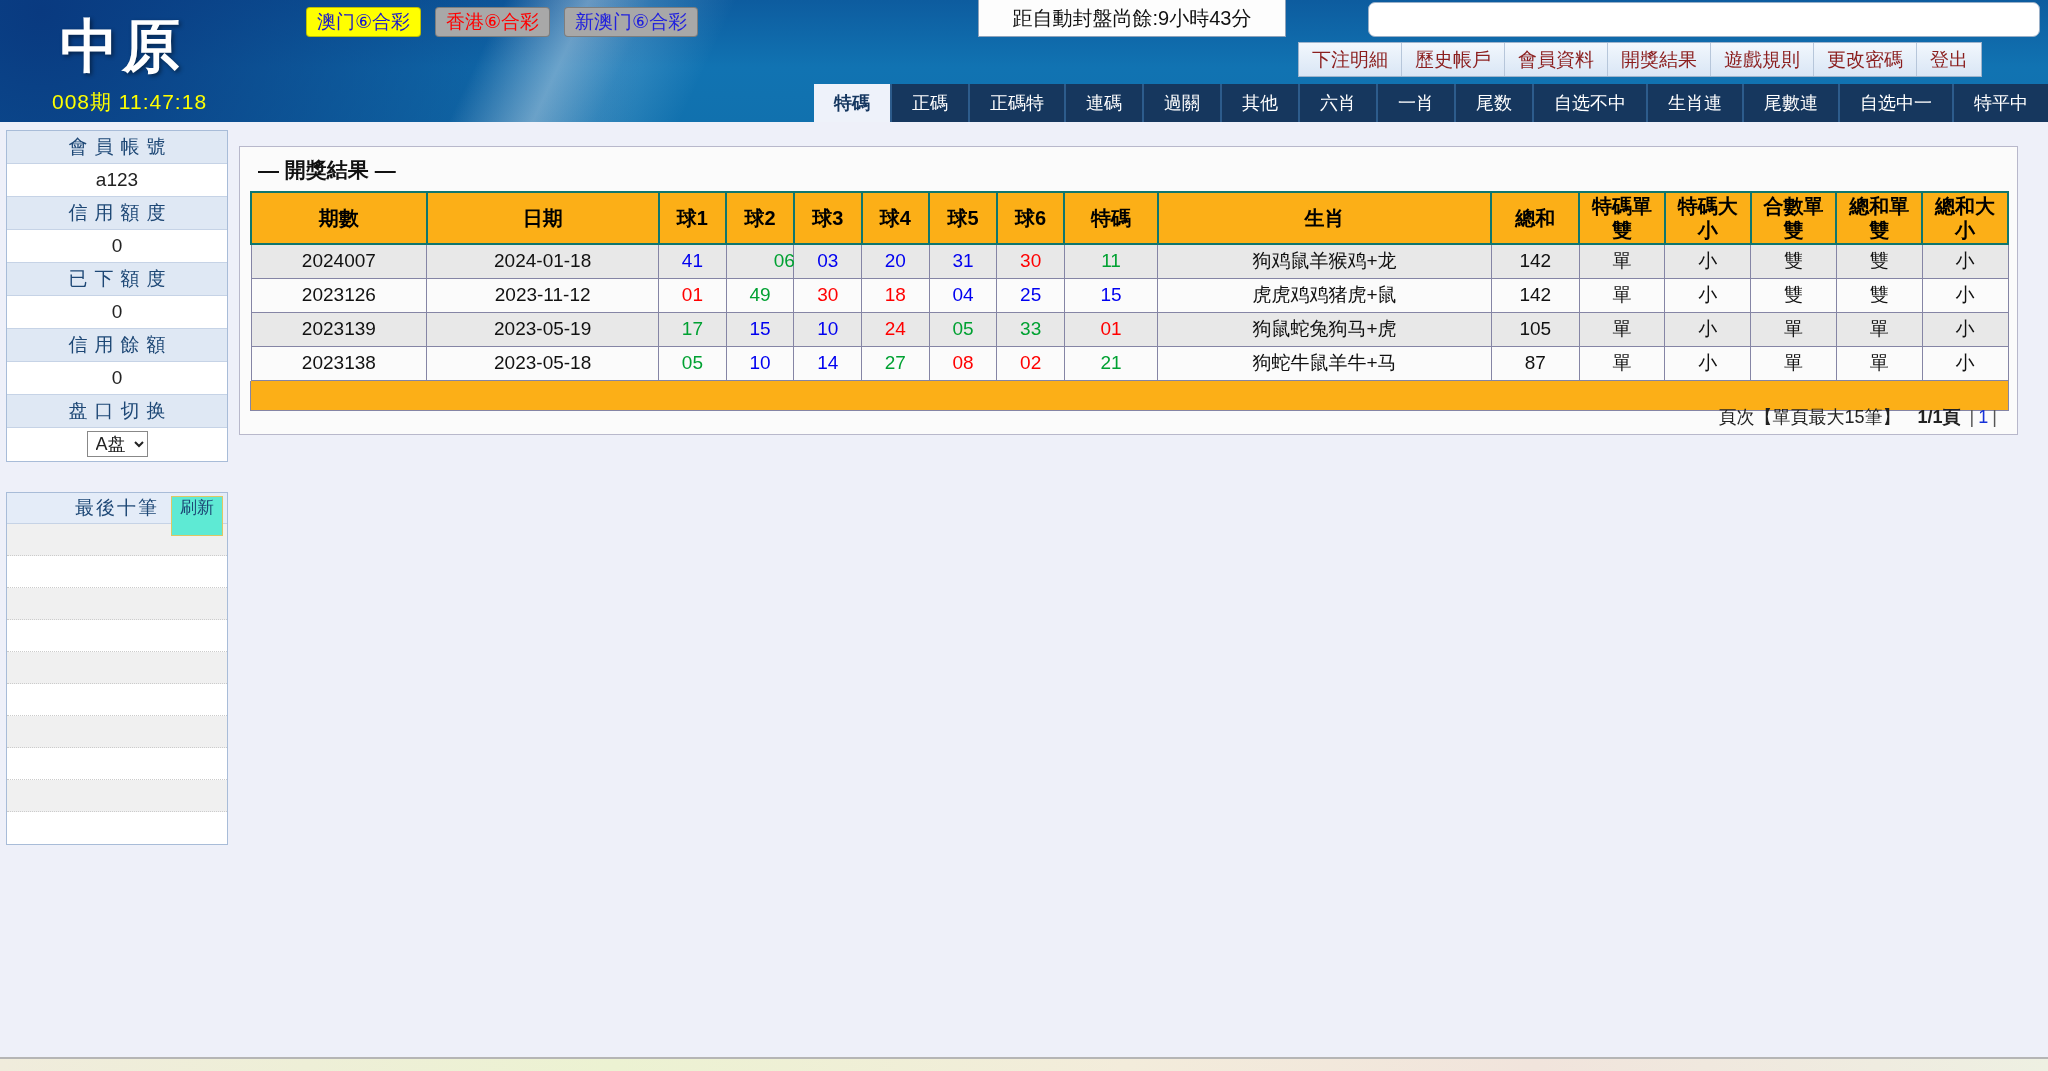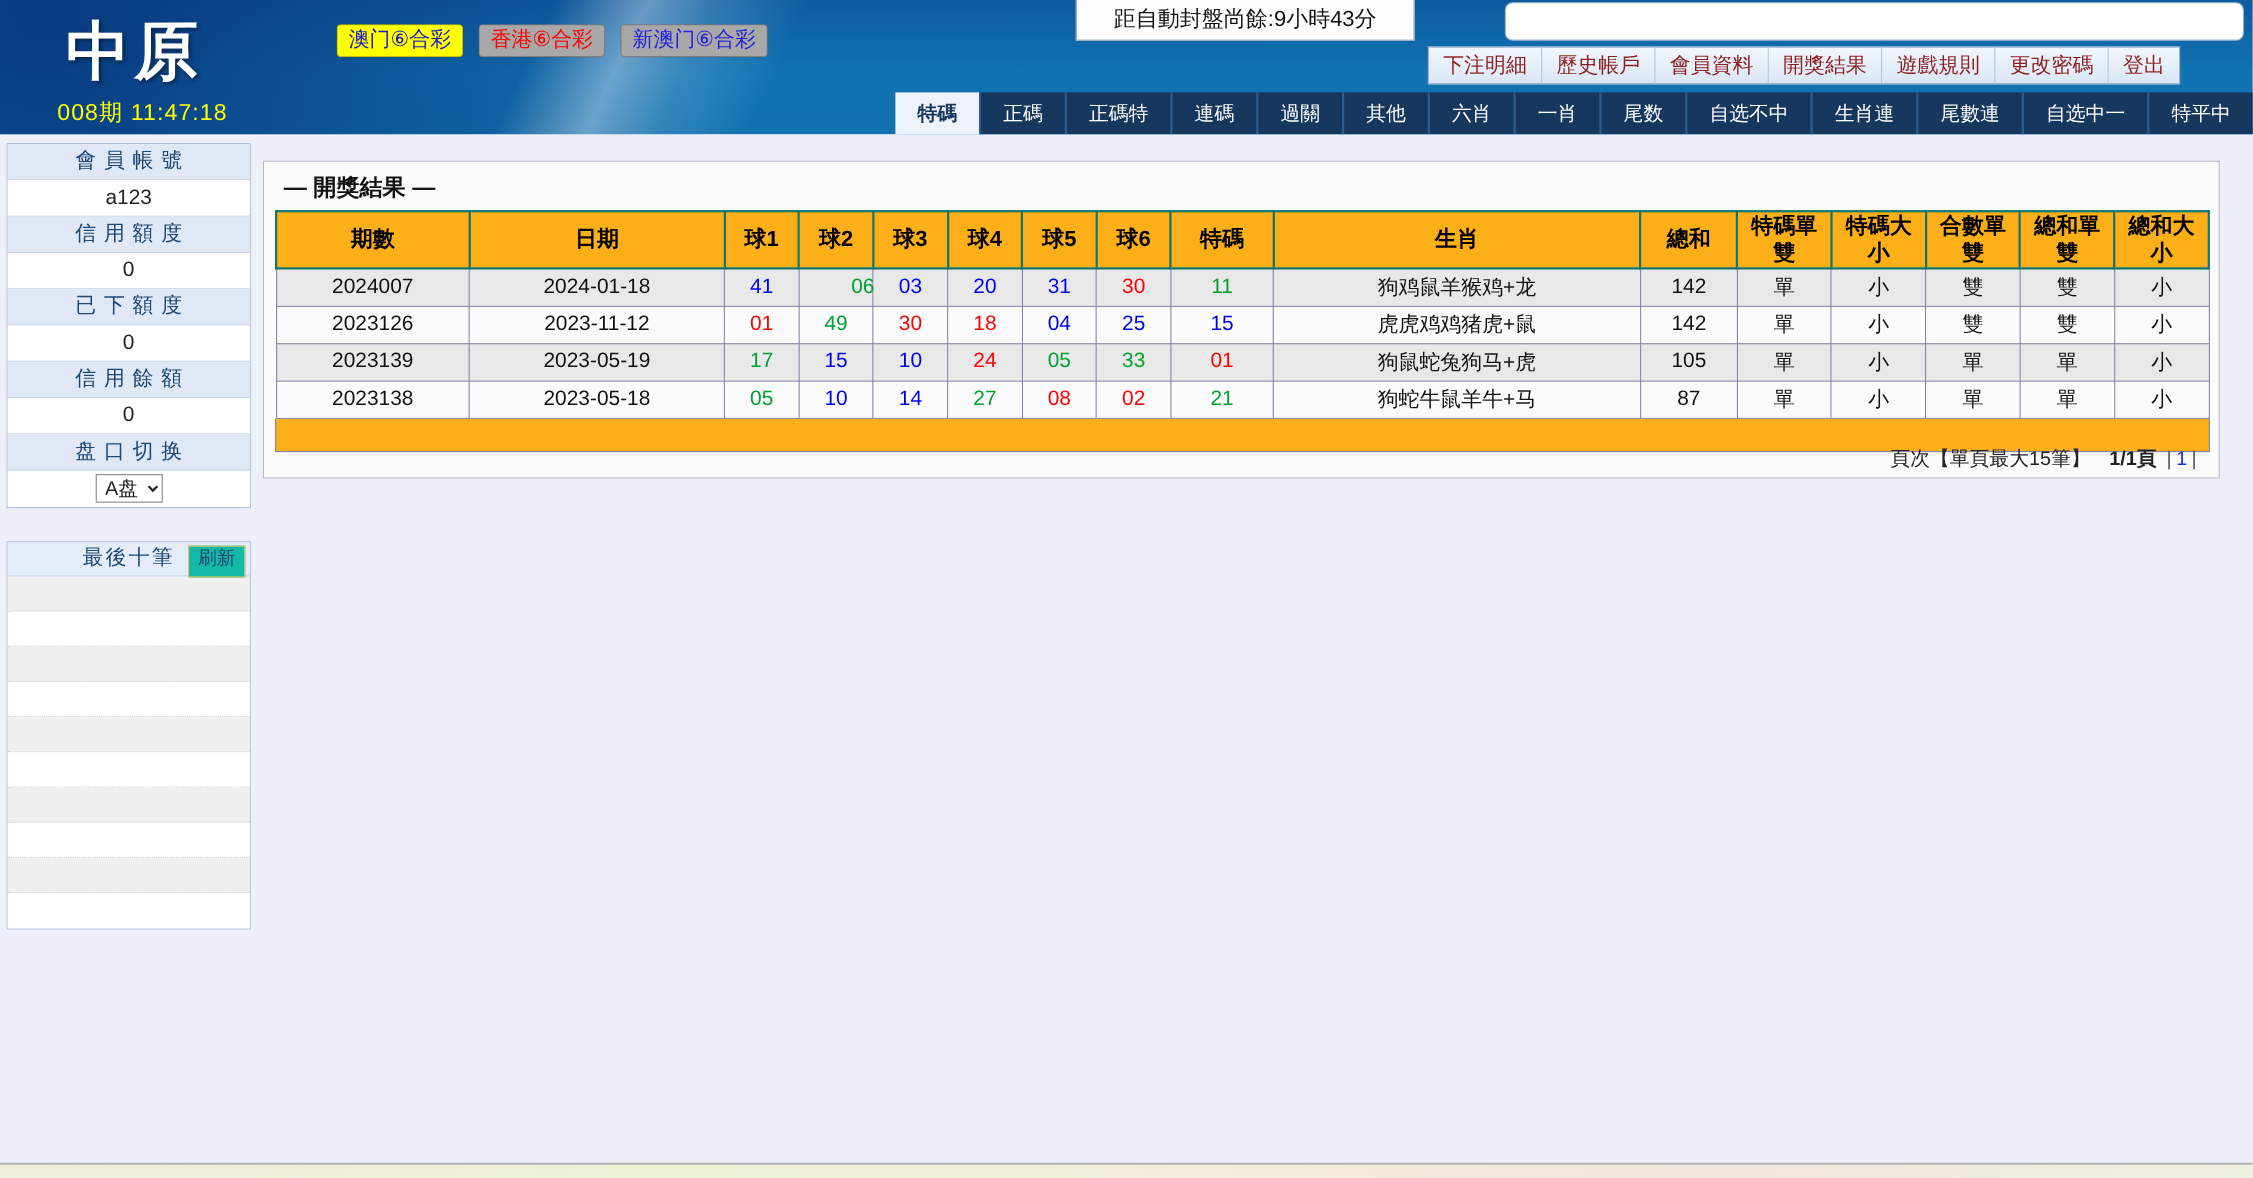--- a/index.html
+++ b/index.html
@@ -7,21 +7,21 @@
   body { font-family:"Liberation Sans","DejaVu Sans",sans-serif; background:#eef0f9; position:relative; overflow:hidden; }
 
   
   .banner { position:absolute; left:0; top:0; width:2048px; height:122px;
     background:
       linear-gradient(115deg, rgba(255,255,255,0) 24%, rgba(255,255,255,.38) 28%, rgba(190,225,245,.20) 31%, rgba(255,255,255,0) 35%),
       radial-gradient(circle at 2% 10%, #093a80 0%, rgba(9,58,128,0) 30%),
       linear-gradient(180deg, #0d5c9f 0%, #1173b2 55%, #1171ae 100%);
   }
   .brand { position:absolute; left:60px; top:8px; font-size:58px; font-weight:bold; color:#ffffff; text-shadow:2px 2px 4px rgba(0,0,0,.45); letter-spacing:4px; }
-  .lot-row { position:absolute; left:306px; top:22px; display:flex; gap:14px; }
+  .lot-row { position:absolute; left:306px; top:7px; display:flex; gap:14px; }
   .lot-btn { display:inline-block; padding:2px 10px; font-size:19px; border-radius:4px; border:1px solid rgba(0,0,0,.25); line-height:24px; cursor:pointer; }
   .countdown { position:absolute; left:978px; top:0; width:308px; height:37px; background:#fdfdfd; border:1px solid #8fa3bb; border-top:none; color:#111; font-size:20px; text-align:center; line-height:36px; }
   .top-white-box { position:absolute; left:1368px; top:2px; width:672px; height:35px; background:#ffffff; border:1px solid #9ab0c8; border-radius:7px; }
   .menu-bar { position:absolute; left:1298px; top:42px; width:684px; height:35px; display:flex; border:1px solid #9fb4cc; background:linear-gradient(180deg,#f2f7fd 0%,#d9e6f5 100%); }
   .menu-item { flex:1 1 auto; text-align:center; font-size:19px; color:#8b1e1e; line-height:33px; border-left:1px solid #b6c6da; cursor:pointer; white-space:nowrap; padding:0 10px; }
   .menu-item:first-child { border-left:none; }
   .period-clock { position:absolute; left:52px; top:88px; font-size:21px; color:#ffff00; letter-spacing:1px; }
 
   
   .tab-bar { position:absolute; right:0; top:84px; height:38px; display:flex; }
@@ -32,21 +32,21 @@
   .side-panel { position:absolute; left:6px; width:222px; background:#ffffff; border:1px solid #a8bcd8; }
   #acct-panel { top:130px; }
   .side-row { height:33px; line-height:32px; text-align:center; font-size:19px; border-bottom:1px solid #c6d3e6; }
   .side-row:last-child { border-bottom:none; }
   .side-row.lbl { background:#dfe8f4; color:#1d4775; letter-spacing:7px; text-indent:7px; }
   .side-row.val { background:#ffffff; color:#222; }
   .plate-select { font-size:18px; padding:1px 4px; margin-top:3px; border:1px solid #888; background:#fff; color:#222; }
   #last-panel { top:492px; }
   .last-head { position:relative; height:31px; line-height:30px; background:#e4ecf8; border-bottom:1px solid #c6d3e6; text-align:center; }
   .last-title { font-size:19px; color:#1d4775; letter-spacing:2px; }
-  .refresh-btn { position:absolute; right:4px; top:3px; font-size:17px; color:#1d4775; background:#14b8a6; border:1px solid #dfc763; padding:0 8px; height:29px; line-height:22px; cursor:pointer;margin-left:24px; }
+  .refresh-btn { position:absolute; right:4px; top:3px; font-size:17px; color:#1d4775; background:#5eead4; border:1px solid #dfc763; padding:0 8px; height:40px; line-height:22px; cursor:pointer;margin-left:24px; }
   .empty-row { height:32px; border-bottom:1px dotted #cccccc; }
   .empty-row:nth-child(odd) { background:#f0f0f0; }
   .empty-row:nth-child(even) { background:#ffffff; }
   .empty-row:last-child { border-bottom:none; }
 
   
   .main-panel { position:absolute; left:239px; top:146px; width:1779px; height:289px; background:#fbfbfb; border:1px solid #b8b8cb; }
   .results-title { margin:9px 0 7px 18px; font-size:21px; font-weight:bold; color:#111; }
   table.results { width:1759px; margin:0 10px; border-collapse:collapse; table-layout:fixed; }
   table.results th { background:#fcaf17; color:#000; font-size:20px; font-weight:bold; height:52px; line-height:24px; border:2px solid #0f766e; padding:0 2px; }

